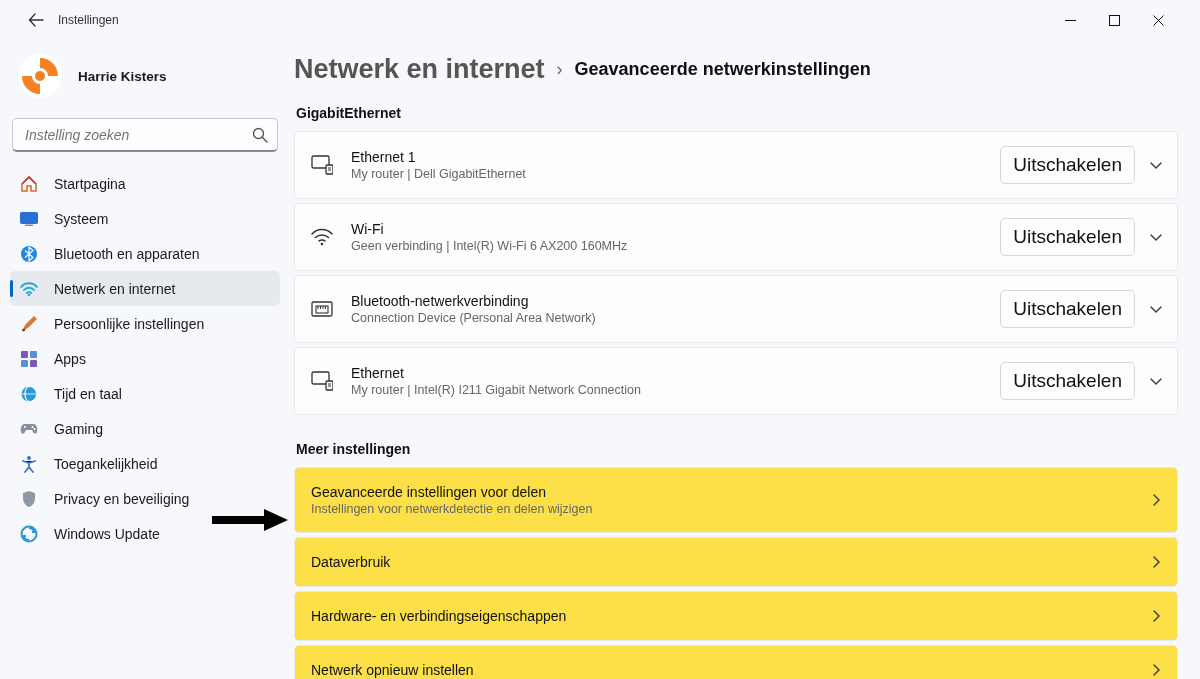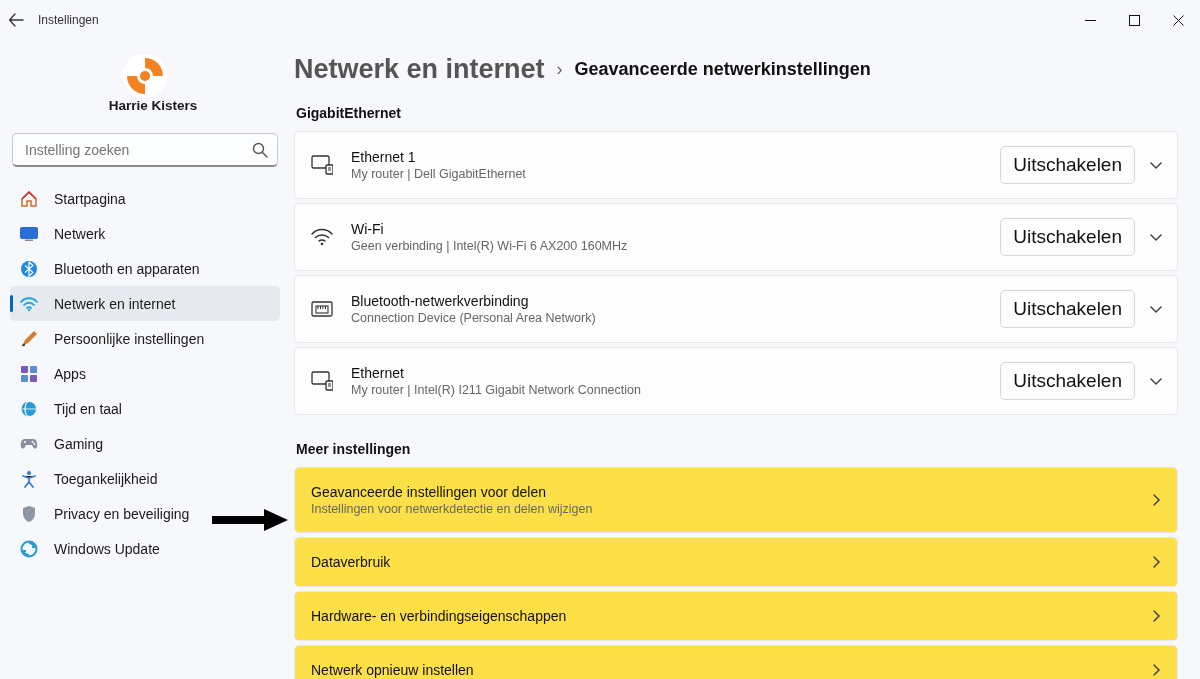--- a/index.html
+++ b/index.html
@@ -1,39 +1,39 @@
 <!DOCTYPE html>
 <html><head>
 <meta charset="utf-8">
 <style>
 * { margin: 0; padding: 0; box-sizing: border-box; font-family: "Segoe UI", -apple-system, sans-serif; }
 body { width: 1200px; height: 679px; background: #f6f8fb; overflow: hidden; position: relative; }
 
 
-.titlebar { height: 40px; display: flex; align-items: center; padding: 0 0; }
+.titlebar { height: 40px; display: flex; align-items: center; padding: 0 20px; }
 .back-btn { width: 32px; height: 32px; display: flex; align-items: center; justify-content: center; cursor: pointer; border-radius: 4px; }
 .title-text { margin-left: 6px; font-size: 12px; color: #333; }
 .win-controls { margin-left: auto; display: flex; }
 .win-btn { width: 44px; height: 32px; display: flex; align-items: center; justify-content: center; cursor: pointer; }
 .win-btn svg { width: 11px; height: 11px; }
 
 
 .app { display: flex; height: calc(679px - 40px); }
 .sidebar { width: 290px; padding: 8px 10px; }
 .content { flex: 1; padding: 8px 22px 0 4px; overflow: hidden; }
 
 
-.user-row { display: flex; align-items: center; padding: 6px 8px 14px 8px; flex-direction: column; }
+.user-row { display: flex; align-items: center; padding: 6px 8px 14px 8px; }
 .avatar { width: 44px; height: 44px; border-radius: 50%; background: #fff; display: flex; align-items: center; justify-content: center; }
 .avatar svg { width: 44px; height: 44px; }
 .username { margin-left: 16px; font-size: 13.5px; font-weight: 600; color: #1a1a1a; }
 
 
 .search-wrap { position: relative; margin: 6px 2px 14px 2px; }
-.search-input { width: 100%; height: 34px; border: 1px solid #c9c9c9; border-bottom: 2px solid #888; border-radius: 5px; padding: 0 34px 0 12px; font-size: 14px; background: #fcfdfe; outline: none; color: #555; }
+.search-input { width: 100%; height: 34px; border: 1px solid #c9c9c9; border-bottom: 2px solid #888; border-radius: 5px; padding: 0 34px 0 12px; font-size: 14px; background: #fcfdfe; outline: none; color: #555; font-style: italic; }
 .search-icon { position: absolute; right: 10px; top: 9px; width: 16px; height: 16px; color: #555; }
 
 
 .nav { list-style: none; }
 .nav-item { display: flex; align-items: center; height: 35px; padding: 0 8px 0 10px; border-radius: 5px; cursor: pointer; position: relative; }
 .nav-item.active { background: #e6eaef; }
 .nav-item.active::before { content: ""; position: absolute; left: 0; top: 9px; bottom: 9px; width: 3px; background: #0067c0; border-radius: 2px; }
 .nav-icon { width: 18px; height: 18px; display: flex; align-items: center; justify-content: center; }
 .nav-label { margin-left: 16px; font-size: 14px; color: #1a1a1a; }
 
@@ -127,21 +127,21 @@
           </span>
         <span class="nav-label">Startpagina</span>
       </li>
       <li class="nav-item">
         <span class="nav-icon">
             <svg width="18" height="14" viewBox="0 0 18 14">
               <rect x="0.5" y="0.5" width="17" height="11" rx="1" fill="#2a6fd6" stroke="#2a6fd6"></rect>
               <rect x="5" y="12.5" width="8" height="1.5" fill="#888"></rect>
             </svg>
           </span>
-        <span class="nav-label">Netwerk</span>
+        <span class="nav-label">Systeem</span>
       </li>
       <li class="nav-item">
         <span class="nav-icon">
             <svg width="18" height="18" viewBox="0 0 18 18">
               <circle cx="9" cy="9" r="8" fill="#1e88e5"></circle>
               <path d="M9 2 L13 5.5 L9 9 L13 12.5 L9 16 V2 M5 5.5 L9 9 L5 12.5" stroke="#fff" stroke-width="1.2" fill="none"></path>
             </svg>
           </span>
         <span class="nav-label">Bluetooth en apparaten</span>
       </li>

